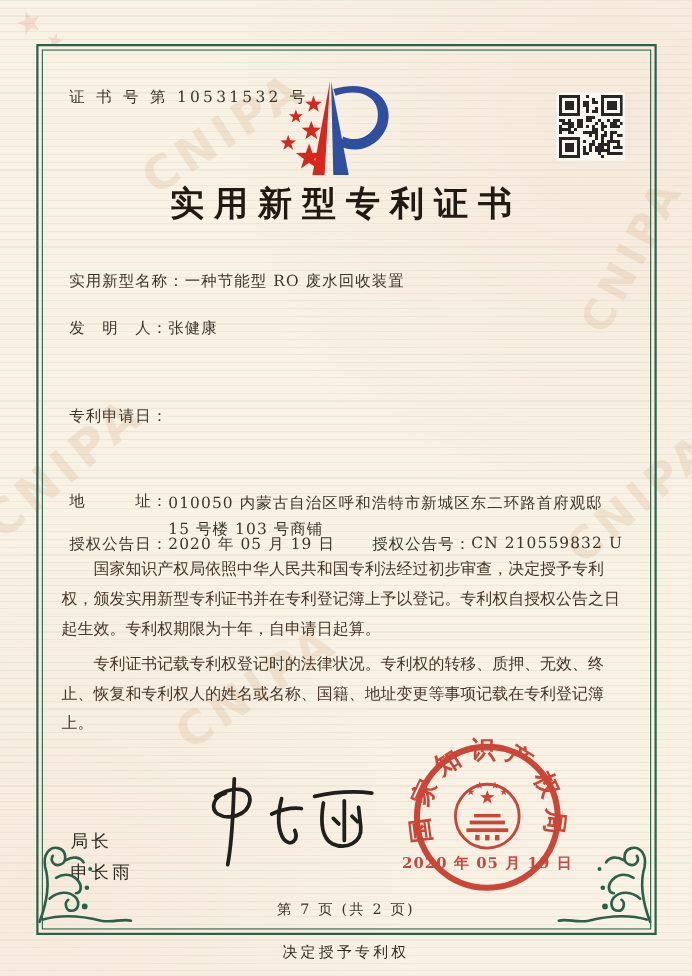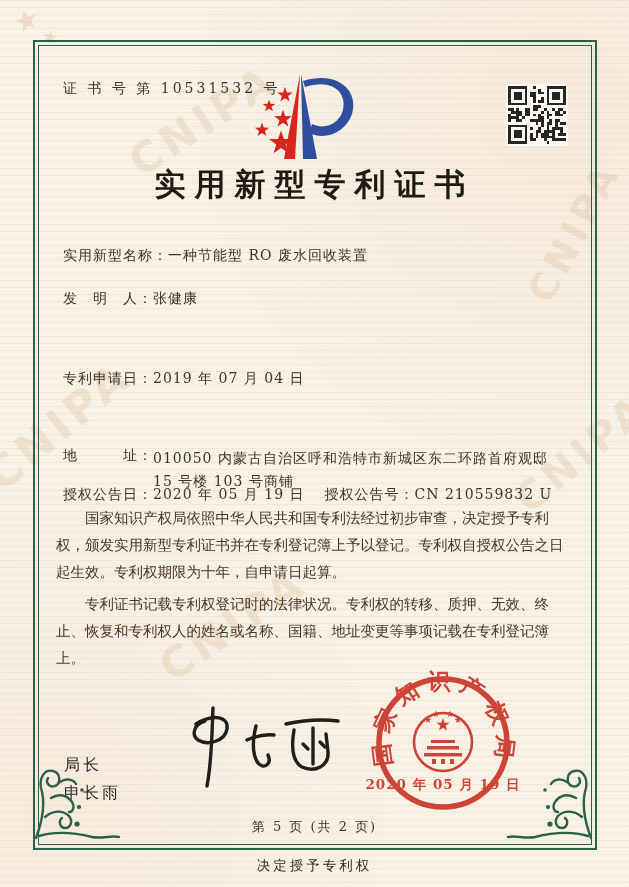--- a/index.html
+++ b/index.html
@@ -31,21 +31,21 @@
   .cert-no{position:absolute;left:63px;top:80px;font-size:14px;letter-spacing:3px;color:#3d332b;}
   .logo{position:absolute;left:243px;top:70px;width:122px;height:96px;}
   .qr{position:absolute;left:506px;top:84px;width:58px;height:58px;background:#fbf8f2;padding:2px;}
   .title{position:absolute;left:0;right:0;top:164px;text-align:center;font-size:31px;font-weight:700;
          letter-spacing:9px;color:#211a12;}
   .row{position:absolute;left:63px;display:flex;font-size:14px;letter-spacing:1px;color:#3d332b;}
   .flabel{white-space:pre;flex:0 0 auto;}
   .fvalue{white-space:pre-wrap;}
   .row.address .fvalue{width:398px;line-height:23px;white-space:normal;}
   .grant-pair{display:flex;}
-  .grant-pair + .grant-pair{margin-left:20px;}
+  .grant-pair + .grant-pair{margin-left:34px;}
   .body-text{position:absolute;left:56px;top:506px;width:520px;font-size:14.5px;line-height:27px;color:#463627;}
   .body-text p{margin:0 0 5px 0;text-indent:2em;font-family:Liberation Mono, monospace;}
   .signer{position:absolute;left:64px;font-size:16px;letter-spacing:3px;color:#2e2821;margin-top:28px;}
   .signer.t{top:727px;}
   .signer.n{top:755px;}
   .signature{position:absolute;left:168px;top:702px;width:180px;height:88px;}
   .seal{position:absolute;left:358px;top:658px;width:170px;height:170px;opacity:.93;}
   .page-num{position:absolute;left:0;right:0;top:818px;text-align:center;font-size:13px;letter-spacing:2px;color:#3d332b;}
   .cont-note{position:absolute;left:0;right:0;top:857px;text-align:center;font-size:13.5px;letter-spacing:3px;color:#332b23;}
 </style>
@@ -124,21 +124,20 @@
   <div class="row" style="top:290px">
     <span class="flabel">发　明　人：</span>
     <span class="fvalue">张健康</span>
   </div>
   <div class="row" style="top:247px">
     <span class="flabel">实用新型名称：</span>
     <span class="fvalue">一种节能型 RO 废水回收装置</span>
   </div>
   <div class="row" style="top:370px">
     <span class="flabel">专利申请日：</span>
-    <span class="fvalue">2019 年 07 月 04 日</span>
   </div>
   <div class="row address" style="top:447px">
     <span class="flabel">地　　　址：</span>
     <span class="fvalue">010050 内蒙古自治区呼和浩特市新城区东二环路首府观邸 15 号楼 103 号商铺</span>
   </div>
   <div class="row" style="top:486px">
     <span class="grant-pair">
       <span class="flabel">授权公告日：</span>
       <span class="fvalue">2020 年 05 月 19 日</span>
     </span>
@@ -188,16 +187,16 @@
       <rect x="73" y="82" width="24" height="3"></rect>
       <rect x="69" y="88" width="32" height="3.4"></rect>
       <rect x="66" y="95" width="38" height="3.4"></rect>
       <rect x="74" y="101" width="4" height="5"></rect>
         <rect x="83" y="101" width="4" height="5"></rect>
         <rect x="92" y="101" width="4" height="5"></rect>
     </g>
     <text x="85" y="131" text-anchor="middle" font-size="13.5" font-weight="700" fill="var(--seal-red)" letter-spacing="1">2020 年 05 月 19 日</text>
   </svg>
 
-  <div class="page-num">第 5 页 (共 2 页)</div>
+  <div class="page-num">第 7 页 (共 2 页)</div>
   <div class="cont-note">决定授予专利权</div>
 
 </div>
 
 </body></html>

